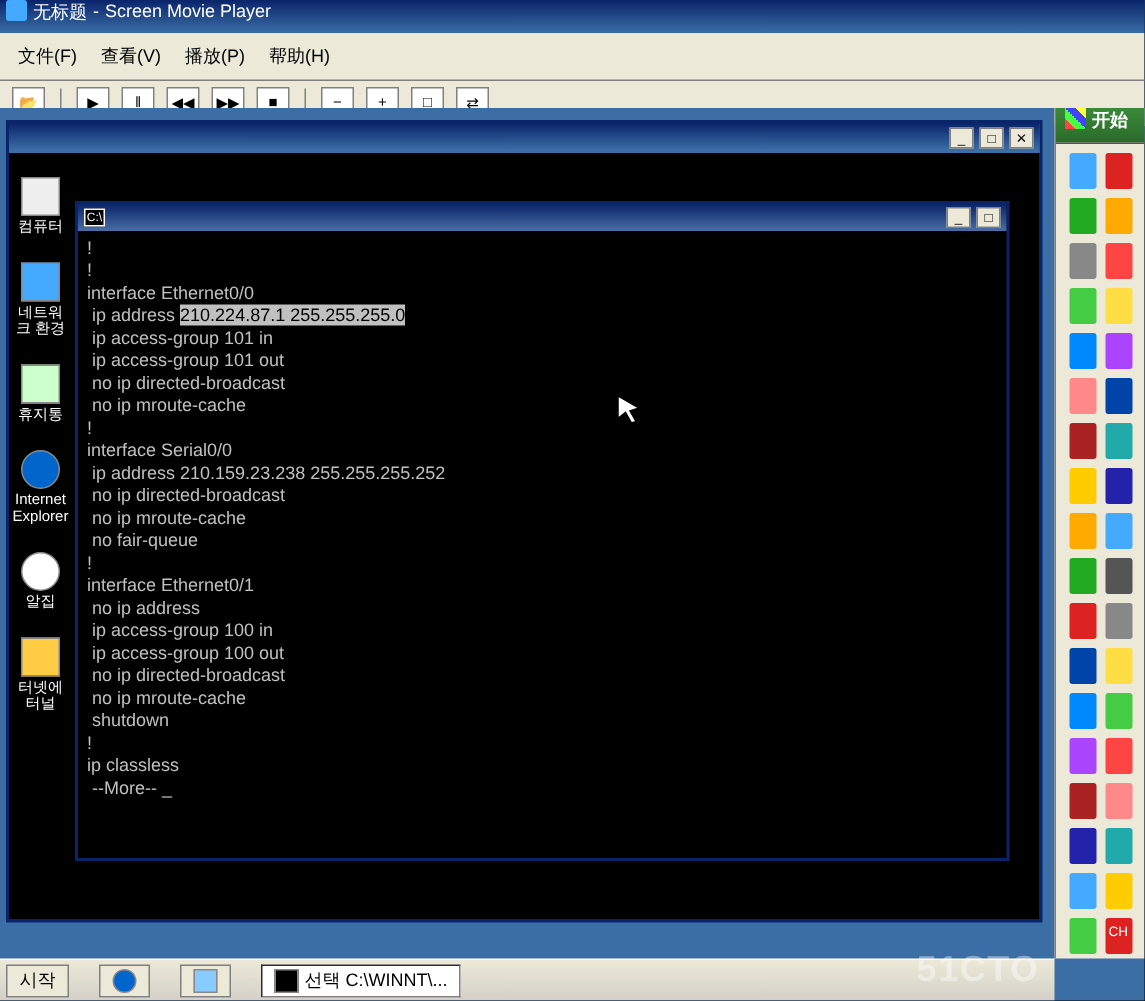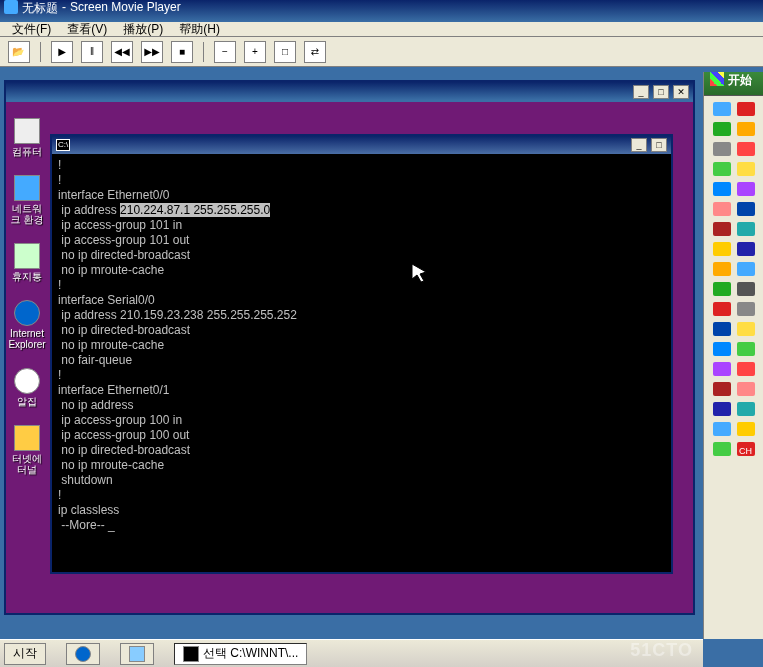--- a/index.html
+++ b/index.html
@@ -1,37 +1,37 @@
 <!DOCTYPE html>
 <html><head>
 <meta charset="utf-8">
 <style>
 * { margin:0; padding:0; box-sizing:border-box; font-family:"Microsoft Sans Serif",Tahoma,sans-serif; font-size:12px; }
 body { width:763px; height:667px; background:#3a6ea5; overflow:hidden; position:relative; }
 
 
 .app-titlebar { height:22px; background:linear-gradient(#0a246a,#3a6ea5); color:#fff; display:flex; align-items:flex-start; padding:0 4px; gap:4px; }
 .app-titlebar .tb-icon { width:14px; height:14px; background:#4af; border-radius:2px; }
-.menubar { height:15px; background:#ece9d8; border-bottom:1px solid #808080; display:flex; padding:0 6px; gap:4px; align-items:center; }
+.menubar { height:32px; background:#ece9d8; border-bottom:1px solid #808080; display:flex; padding:0 6px; gap:4px; align-items:center; }
 .menubar span { padding:2px 6px; }
 .toolbar { height:30px; background:#ece9d8; border-bottom:1px solid #808080; display:flex; gap:8px; padding:4px 8px; align-items:center; }
 .tool-btn { width:22px; height:22px; border:1px solid #808080; background:#fff; display:flex; align-items:center; justify-content:center; font-size:10px; color:#000; }
 .tool-sep { width:1px; height:20px; background:#808080; margin:0 2px; }
 
 
 .main-area { position:absolute; top:72px; left:0; right:60px; bottom:28px; background:#3a6ea5; }
 
 
 .rd-window { position:absolute; top:8px; left:4px; right:8px; bottom:24px; border:2px solid #0a246a; background:#3a6ea5; }
 .rd-titlebar { height:20px; background:linear-gradient(#0a246a,#3a6ea5 90%); color:#fff; display:flex; align-items:center; padding:0 4px; gap:4px; }
 .rd-titlebar .spacer { flex:1; }
 .win-btn { width:16px; height:14px; background:#ece9d8; border:1px solid #808080; color:#000; font-size:9px; display:flex; align-items:center; justify-content:center; }
 
 
-.rd-inner { position:absolute; top:20px; left:0; right:0; bottom:0; background:#701a75; }
+.rd-inner { position:absolute; top:20px; left:0; right:0; bottom:0; background:#000000; }
 
 
 .desk-icons { position:absolute; top:16px; left:4px; width:34px; display:flex; flex-direction:column; gap:18px; color:#fff; text-align:center; }
 .desk-icon { display:flex; flex-direction:column; align-items:center; gap:2px; }
 .di-icon { width:26px; height:26px; background:#ccc; border:1px solid #888; }
 .di-label { font-size:10px; line-height:11px; text-shadow:1px 1px 1px #000; }
 
 
 .cmd-window { position:absolute; top:32px; left:44px; right:20px; height:440px; border:2px solid #0a246a; background:#000; }
 .cmd-titlebar { height:18px; background:linear-gradient(#0a246a,#4a6ea5); color:#fff; display:flex; align-items:center; padding:0 4px; gap:4px; }
@@ -41,34 +41,34 @@
 .terminal { padding:4px 6px; color:#c0c0c0; font-family:Consolas,"Courier New",monospace; font-size:13px; line-height:15px; white-space:pre; }
 .terminal .highlight { background:#c0c0c0; color:#000; }
 
 
 .cursor-pointer { position:absolute; top:128px; left:360px; width:20px; height:18px; pointer-events:none; }
 
 
 .right-dock { position:absolute; top:72px; right:0; width:60px; bottom:28px; background:#ece9d8; border-left:1px solid #808080; }
 .start-btn { height:24px; background:linear-gradient(#3a8a3a,#2a6a2a); color:#fff; font-weight:bold; display:flex; padding:0 6px; gap:4px; border-bottom:1px solid #555; }
 .tray-grid { display:grid; grid-template-columns:18px 18px; gap:6px 6px; padding:6px; justify-content:center; }
-.tray-icon { width:18px; height:14px; border-radius:2px; }
+.tray-icon { width:18px; height:24px; border-radius:2px; }
 .c1{background:#4af;} .c2{background:#fa0;} .c3{background:#d22;} .c4{background:#2a2;}
 .c5{background:#a4f;} .c6{background:#fd4;} .c7{background:#08f;} .c8{background:#f88;}
 .c9{background:#888;} .c10{background:#04a;} .c11{background:#fc0;} .c12{background:#4c4;}
 .c13{background:#a22;} .c14{background:#22a;} .c15{background:#2aa;} .c16{background:#f44;}
 
 
 .taskbar { position:absolute; bottom:0; left:0; right:60px; height:28px; background:linear-gradient(#ece9d8,#d4d0c8); border-top:1px solid #fff; display:flex; align-items:center; padding:0 4px; gap:20px; }
 .task-btn { height:22px; padding:0 8px; background:#ece9d8; border:1px solid #808080; display:flex; align-items:center; gap:4px; }
 .task-btn.active { background:#fff; border:1px inset #808080; }
 .task-icon { width:16px; height:16px; background:#000; border:1px solid #888; }
 
 
-.watermark { position:absolute; right:70px; bottom:6px; color:rgba(255,255,255,.4); font-size:18px; font-weight:bold; letter-spacing:1px; pointer-events:none; }
+.watermark { position:absolute; right:70px; bottom:6px; color:rgba(255,255,255,.4); font-size:24px; font-weight:bold; letter-spacing:1px; pointer-events:none; }
 </style>
 </head>
 <body>
 
 <div class="app-titlebar">
   <span class="tb-icon"></span>
   <span>无标题</span>
   <span>-</span>
   <span>Screen Movie Player</span>
 </div>

